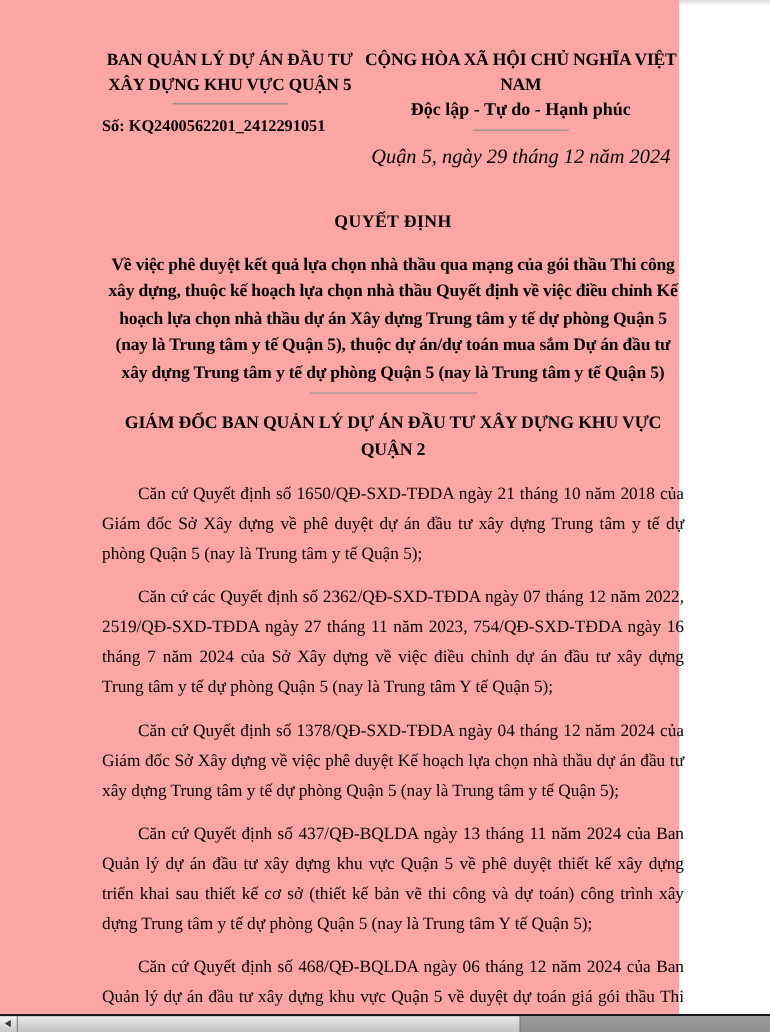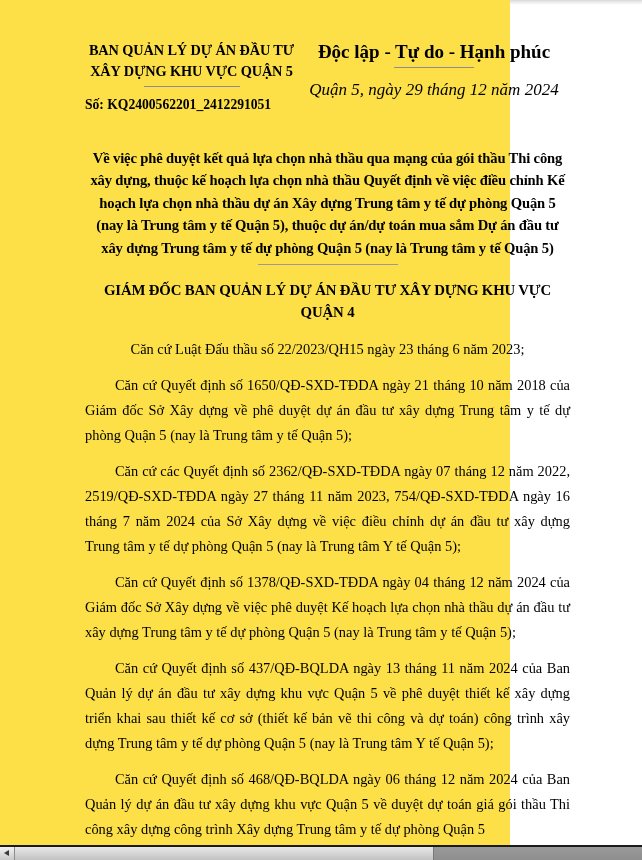--- a/index.html
+++ b/index.html
@@ -21,23 +21,23 @@
     position: absolute;
     top: 0; left: 0;
     width: 642px;
     height: 5px;
     background: linear-gradient(to bottom, #d8d8d8 0%, #ededed 45%, #ffffff 100%);
   }
 
   .page {
     position: absolute;
     top: 0; left: 0;
-    width: 510px;
+    width: 566px;
     height: 845px;
-    background: #fde047;
+    background: #fca5a5;
     box-sizing: border-box;
     padding: 0;
   }
 
   .content {
     position: absolute;
     left: 85px;
     top: 0;
     width: 485px;
   }
@@ -64,21 +64,21 @@
     letter-spacing: -0.1px;
   }
   .nation-name {
     font-weight: bold;
     font-size: 14.6px;
     line-height: 20.5px;
     letter-spacing: -0.15px;
   }
   .motto {
     font-weight: bold;
-    font-size: 19px;
+    font-size: 15px;
     line-height: 21px;
     margin-top: 1px;
   }
   .rule-short {
     height: 0;
     border-top: 1.2px solid #8d8d8d;
     margin: 5px auto 0 auto;
   }
   .rule-left { width: 96px; }
   .rule-right { width: 80px; }
@@ -198,36 +198,37 @@
 
     <div class="doc-header">
 
       <div class="hdr-left">
         <div class="org-name">BAN QUẢN LÝ DỰ ÁN ĐẦU TƯ XÂY DỰNG KHU VỰC QUẬN 5</div>
         <div class="rule-short rule-left"></div>
         <div class="doc-number">Số: KQ2400562201_2412291051</div>
       </div>
 
       <div class="hdr-right">
+        <div class="nation-name">CỘNG HÒA XÃ HỘI CHỦ NGHĨA VIỆT NAM</div>
         <div class="motto">Độc lập - Tự do - Hạnh phúc</div>
         <div class="rule-short rule-right"></div>
         <div class="place-date">Quận 5, ngày 29 tháng 12 năm 2024</div>
       </div>
 
     </div>
 
     <div class="title-block">
+      <div class="decision-word">QUYẾT ĐỊNH</div>
       <div class="decision-subject">Về việc phê duyệt kết quả lựa chọn nhà thầu qua mạng của gói thầu Thi công xây dựng, thuộc kế hoạch lựa chọn nhà thầu Quyết định về việc điều chỉnh Kế hoạch lựa chọn nhà thầu dự án Xây dựng Trung tâm y tế dự phòng Quận 5 (nay là Trung tâm y tế Quận 5), thuộc dự án/dự toán mua sắm Dự án đầu tư xây dựng Trung tâm y tế dự phòng Quận 5 (nay là Trung tâm y tế Quận 5)</div>
       <div class="rule-short rule-title"></div>
     </div>
 
-    <div class="authority">GIÁM ĐỐC BAN QUẢN LÝ DỰ ÁN ĐẦU TƯ XÂY DỰNG KHU VỰC QUẬN 4</div>
+    <div class="authority">GIÁM ĐỐC BAN QUẢN LÝ DỰ ÁN ĐẦU TƯ XÂY DỰNG KHU VỰC QUẬN 2</div>
 
     <div class="body-block">
-      <p class="para centered-line">Căn cứ Luật Đấu thầu số 22/2023/QH15 ngày 23 tháng 6 năm 2023;</p>
       <p class="para">Căn cứ Quyết định số 1650/QĐ-SXD-TĐDA ngày 21 tháng 10 năm 2018 của Giám đốc Sở Xây dựng về phê duyệt dự án đầu tư xây dựng Trung tâm y tế dự phòng Quận 5 (nay là Trung tâm y tế Quận 5);</p>
       <p class="para">Căn cứ các Quyết định số 2362/QĐ-SXD-TĐDA ngày 07 tháng 12 năm 2022, 2519/QĐ-SXD-TĐDA ngày 27 tháng 11 năm 2023, 754/QĐ-SXD-TĐDA ngày 16 tháng 7 năm 2024  của  Sở Xây dựng về việc điều chỉnh dự án đầu tư xây dựng Trung tâm y tế dự phòng Quận 5 (nay là Trung tâm Y tế Quận 5);</p>
       <p class="para">Căn cứ Quyết định số 1378/QĐ-SXD-TĐDA ngày 04 tháng 12 năm 2024 của Giám đốc Sở Xây dựng về việc phê duyệt Kế hoạch lựa chọn nhà thầu dự án đầu tư xây dựng Trung tâm y tế dự phòng Quận 5 (nay là Trung tâm y tế Quận 5);</p>
       <p class="para">Căn cứ Quyết định số 437/QĐ-BQLDA ngày 13 tháng 11 năm 2024 của Ban Quản lý dự án đầu tư xây dựng khu vực Quận 5 về phê duyệt thiết kế xây dựng triển khai sau thiết kế cơ sở (thiết kế bản vẽ thi công và dự toán) công trình xây dựng Trung tâm y tế dự phòng Quận 5 (nay là Trung tâm Y tế Quận 5);</p>
       <p class="para">Căn cứ Quyết định số 468/QĐ-BQLDA ngày 06 tháng 12 năm 2024 của Ban Quản lý dự án đầu tư xây dựng khu vực Quận 5 về duyệt dự toán giá gói thầu Thi công xây dựng công trình Xây dựng Trung tâm y tế dự phòng Quận 5</p>
     </div>
 
   </div>
 </div>
 

